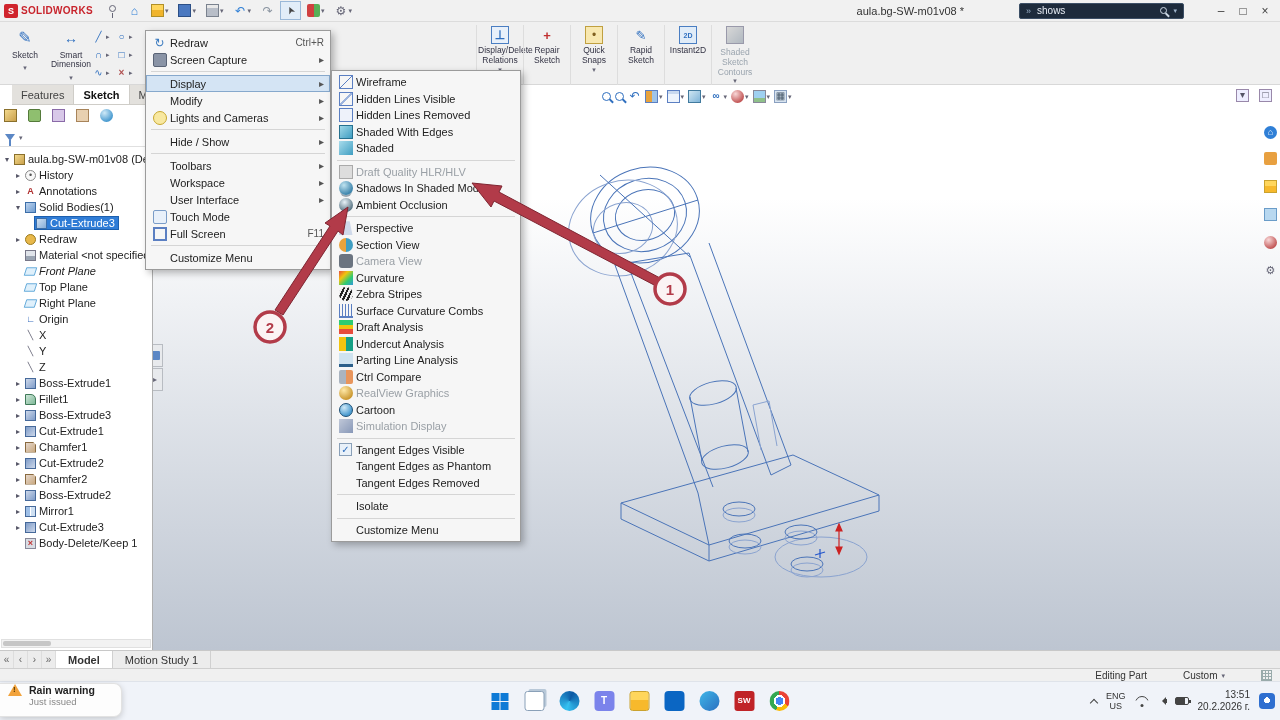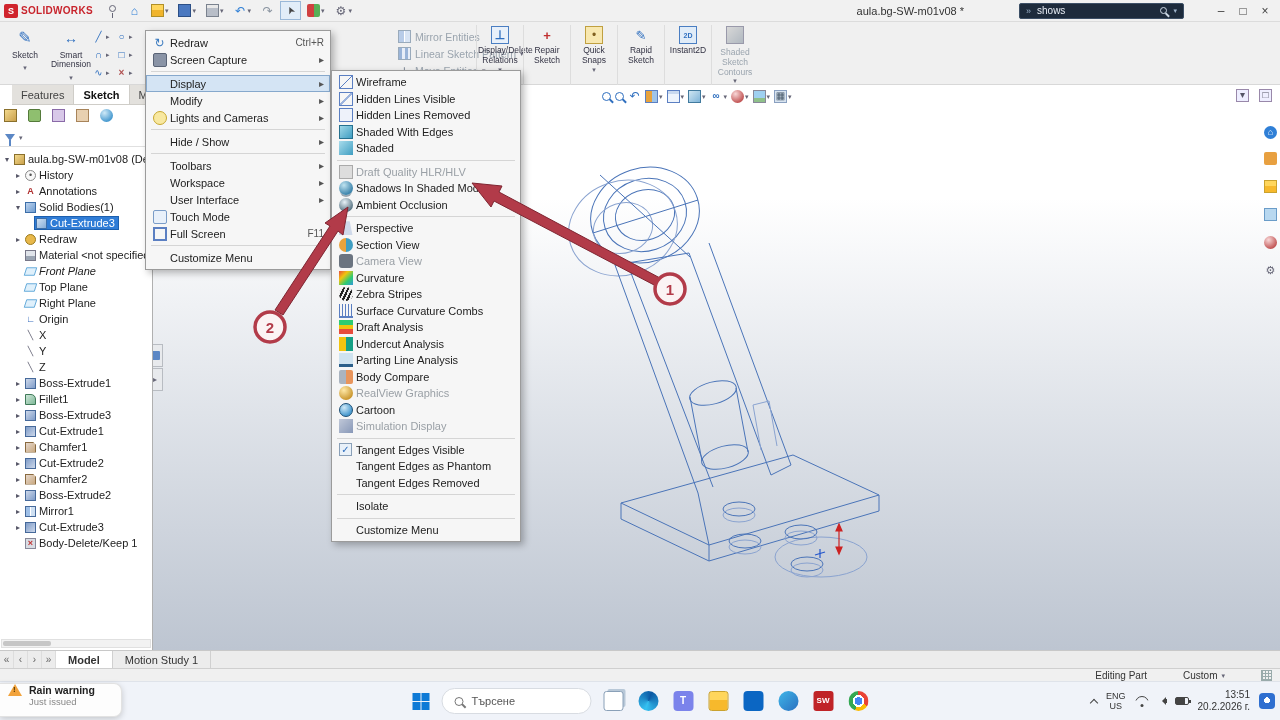--- a/index.html
+++ b/index.html
@@ -515,36 +515,20 @@
       </span>
       <span class="cell">
         <span class="ic" style="color: rgb(47, 111, 191);">∿</span>
         <span class="caret">▸</span>
       </span>
       <span class="cell">
         <span class="ic" style="color: rgb(176, 80, 80); font-weight: bold;">×</span>
         <span class="caret">▸</span>
       </span>
     </div>
-  <div class="rb-pattern" id="rbpattern">
-      <div class="rb-prow">
-        <span class="ic" style="background: linear-gradient(90deg, rgb(184, 204, 232) 45%, rgb(255, 255, 255) 45%, rgb(255, 255, 255) 55%, rgb(216, 228, 244) 55%); border: 1px solid rgb(153, 170, 187);"></span>
-        <span>Mirror Entities</span>
-      </div>
-      <div class="rb-prow">
-        <span class="ic" style="background: repeating-linear-gradient(90deg, rgb(154, 180, 216) 0px, rgb(154, 180, 216) 3px, rgb(232, 238, 248) 3px, rgb(232, 238, 248) 6px); border: 1px solid rgb(153, 170, 187);"></span>
-        <span>Linear Sketch Pattern</span>
-        <span class="caret">▾</span>
-      </div>
-      <div class="rb-prow">
-        <span class="ic" style="color: rgb(138, 148, 160); font-weight: bold;">+</span>
-        <span>Move Entities</span>
-        <span class="caret">▾</span>
-      </div>
-    </div>
   <div class="rb-groups" id="rbgroups">
       <div class="tgroup"><span class="ic" style="background: rgb(232, 240, 250); border: 1px solid rgb(74, 126, 194); color: rgb(47, 111, 191); font-weight: bold;">⊥</span><div class="lbl">Display/Delete Relations</div><div class="caret">▾</div></div>
       <div class="tgroup"><span class="ic" style="color: rgb(192, 48, 48); font-weight: bold; font-size: 13px;">+</span><div class="lbl">Repair Sketch</div></div>
       <div class="tgroup"><span class="ic" style="background: rgb(248, 232, 176); border: 1px solid rgb(192, 160, 64); color: rgb(128, 96, 32);">•</span><div class="lbl">Quick Snaps</div><div class="caret">▾</div></div>
       <div class="tgroup"><span class="ic" style="color: rgb(47, 111, 191); font-size: 13px;">✎</span><div class="lbl">Rapid Sketch</div></div>
       <div class="tgroup"><span class="ic" style="background: rgb(224, 236, 248); border: 1px solid rgb(74, 126, 194); color: rgb(47, 111, 191); font-size: 7px; font-weight: bold;">2D</span><div class="lbl">Instant2D</div></div>
       <div class="tgroup dis"><span class="ic" style="background: linear-gradient(135deg, rgb(216, 216, 216), rgb(176, 184, 192)); border: 1px solid rgb(153, 153, 170);"></span><div class="lbl">Shaded Sketch Contours</div><div class="caret">▾</div></div>
     </div>
 </div>
 
@@ -744,21 +728,21 @@
       <span class="micon">
         <span class="ic" style="background: rgb(207, 227, 240); border-bottom: 3px solid rgb(44, 95, 138);"></span>
       </span>
       <span class="mlabel">Parting Line Analysis</span>
       <span class="mright"></span>
     </div>
     <div class="mrow">
       <span class="micon">
         <span class="ic" style="background: linear-gradient(90deg, rgb(170, 180, 192) 50%, rgb(232, 149, 92) 50%); border-radius: 2px;"></span>
       </span>
-      <span class="mlabel">Body Compare</span>
+      <span class="mlabel">Ctrl Compare</span>
       <span class="mright"></span>
     </div>
     <div class="mrow dis">
       <span class="micon">
         <span class="ic" style="background: radial-gradient(circle at 35% 30%, rgb(255, 233, 168), rgb(201, 149, 44) 75%); border-radius: 50%;"></span>
       </span>
       <span class="mlabel">RealView Graphics</span>
       <span class="mright"></span>
     </div>
     <div class="mrow">
@@ -830,24 +814,20 @@
 </div>
 
 <div class="taskbar">
   <div class="tb-center" id="tbcenter">
     <span class="winlogo">
         <i></i>
         <i></i>
         <i></i>
         <i></i>
       </span>
-    <div class="tb-search">
-      <span class="mag" style="color:#777"></span>
-      <span>Търсене</span>
-    </div>
   <span class="tb-ic">
         <span class="ic" style="background: rgb(255, 255, 255); border: 1px solid rgb(138, 160, 184); border-radius: 3px; box-shadow: rgb(184, 200, 216) 3px -3px 0px -1px;"></span>
       </span>
       <span class="tb-ic">
         <span class="ic" style="background: conic-gradient(from 200deg, rgb(53, 193, 241), rgb(12, 89, 164), rgb(53, 193, 241)); border-radius: 50%;"></span>
       </span>
       <span class="tb-ic">
         <span class="ic" style="background: rgb(123, 131, 235); border-radius: 4px; color: rgb(255, 255, 255); font-weight: bold;">T</span>
       </span>
       <span class="tb-ic">

